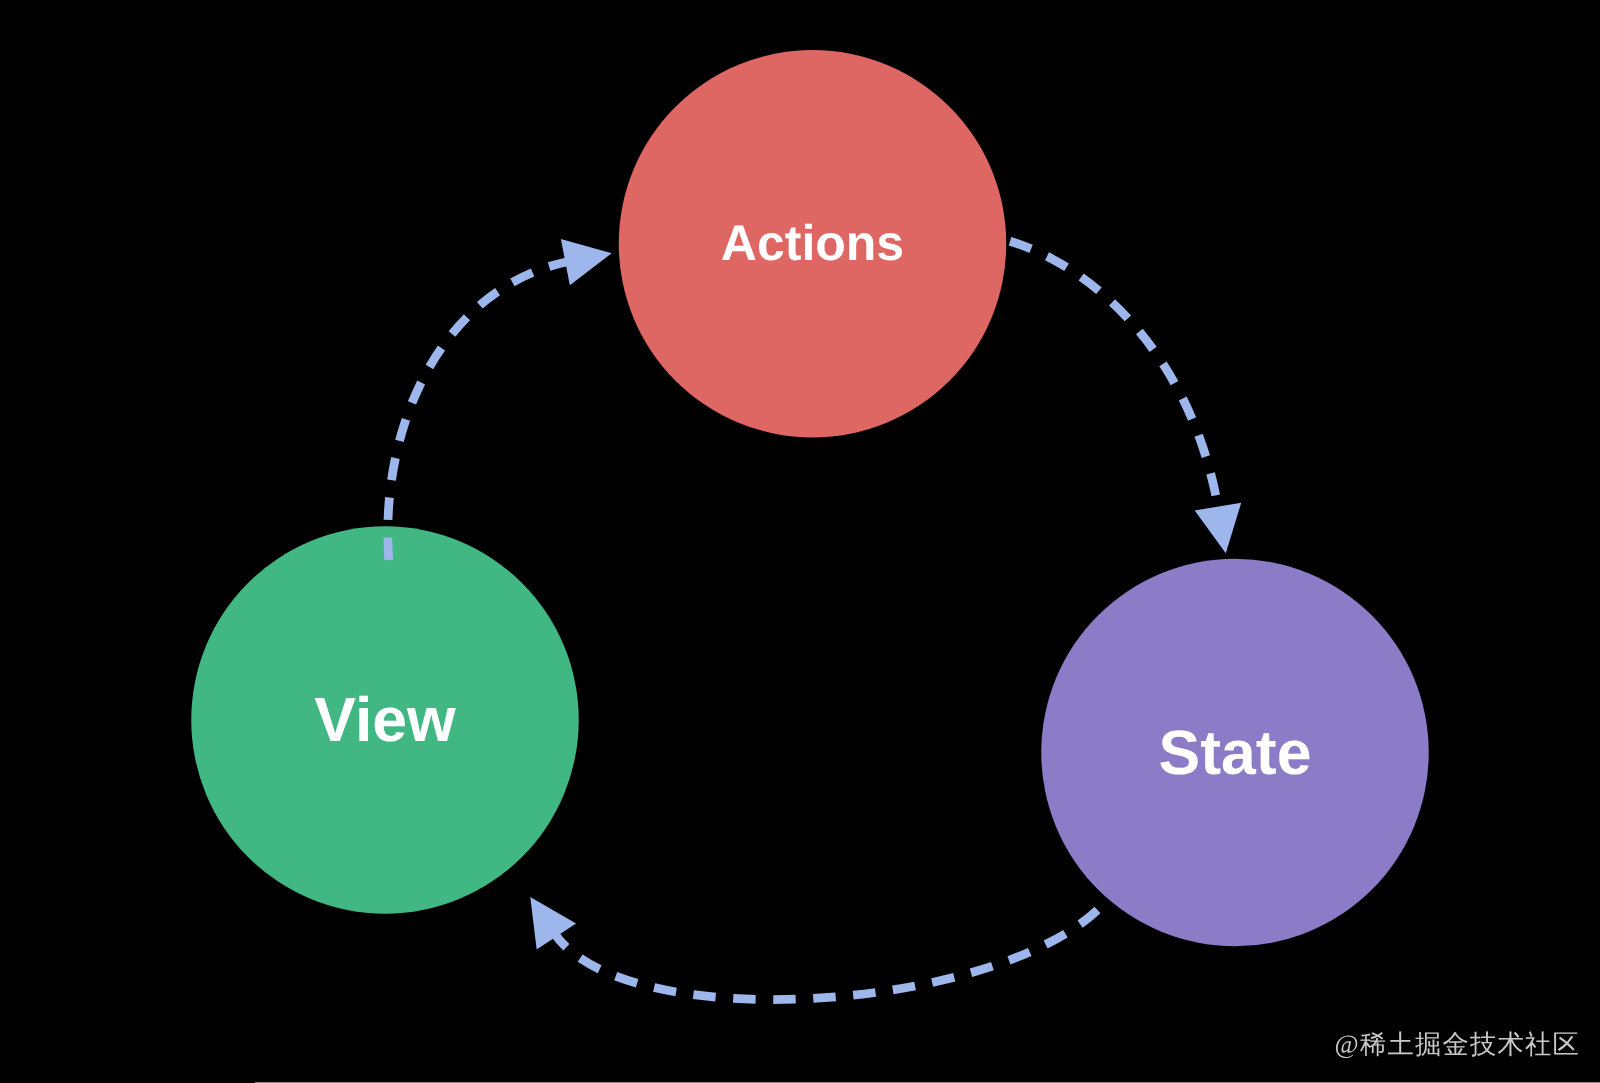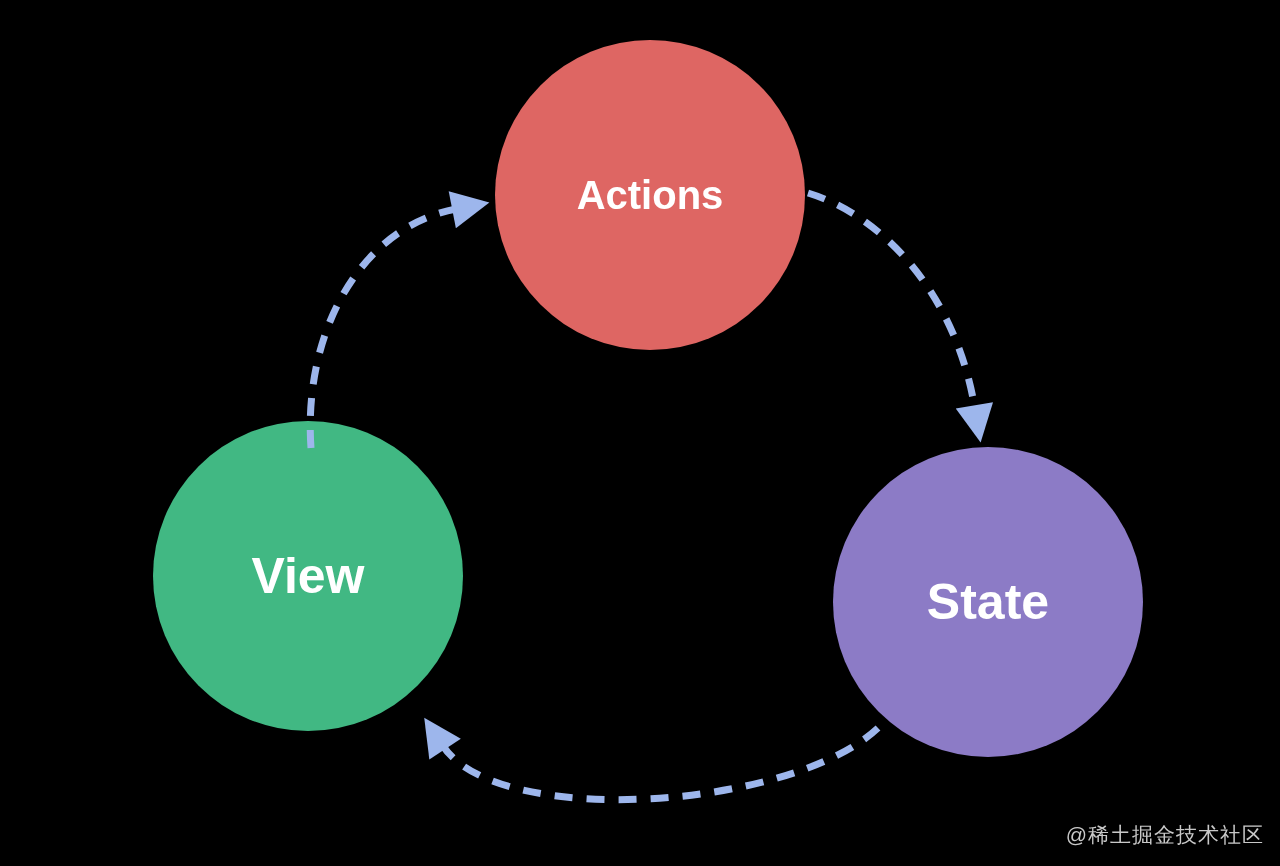--- a/index.html
+++ b/index.html
@@ -48,21 +48,21 @@
     stroke-width: 7;
     stroke-dasharray: 18 14;
     stroke-linecap: butt;
   }
   .watermark {
     position: absolute;
     right: 32px;
     bottom: 17px;
     font-size: 21px;
     letter-spacing: 1px;
-    font-family: Liberation Sans, sans-serif;
+    font-family: Liberation Serif, serif;
   }
 </style>
 </head>
 <body>
 
 <div class="canvas">
 
   <div class="node node--actions" style="background-color: rgb(222, 102, 99);">
     <span class="node-label label-sm" style="color: rgb(255, 255, 255);">Actions</span>
   </div>

